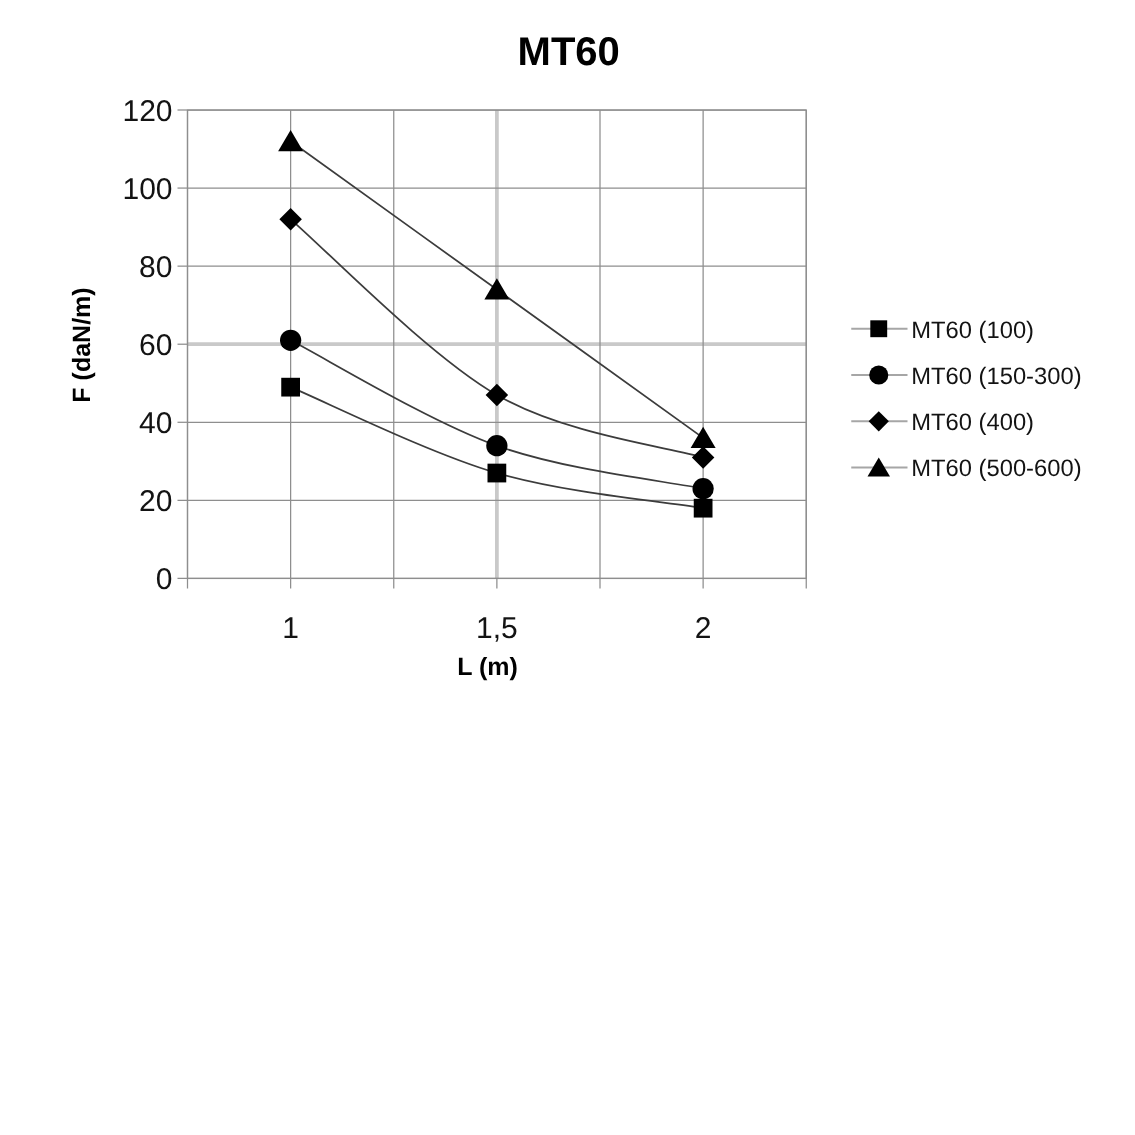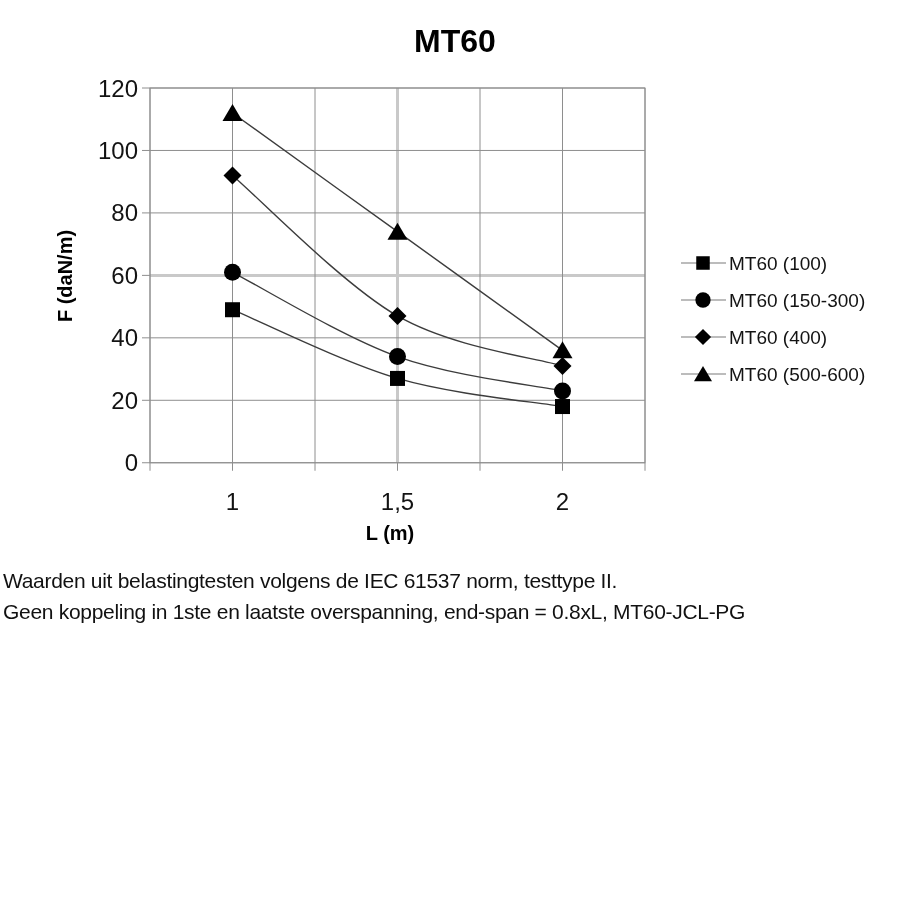--- a/index.html
+++ b/index.html
@@ -110,16 +110,15 @@
           <line x1="681" x2="726" y1="374" y2="374" stroke="#a6a6a6" stroke-width="1.5"></line>
           <polygon points="703,365.9 712,381.2 694,381.2" fill="#000000"></polygon>
           <text x="729" y="381" font-size="19" fill="#131313">MT60 (500-600)</text>
         </g>
       </g>
     <text transform="rotate(-90 65 276)" x="65" y="283" font-size="20" font-weight="bold" text-anchor="middle" fill="#000">F (daN/m)</text>
     <text x="390" y="540" font-size="20" font-weight="bold" text-anchor="middle" fill="#000">L (m)</text>
   </svg>
 
   <div id="footnotes" class="footnotes">
-      <p>Waarden uit belastingtesten volgens de IEC 61537 norm, testtype II.<br>Geen koppeling in 1ste en laatste overspanning, end-span = 0.8xL, MT60-JCL-PG</p>
     </div>
 
 </div>
 
 </body></html>

